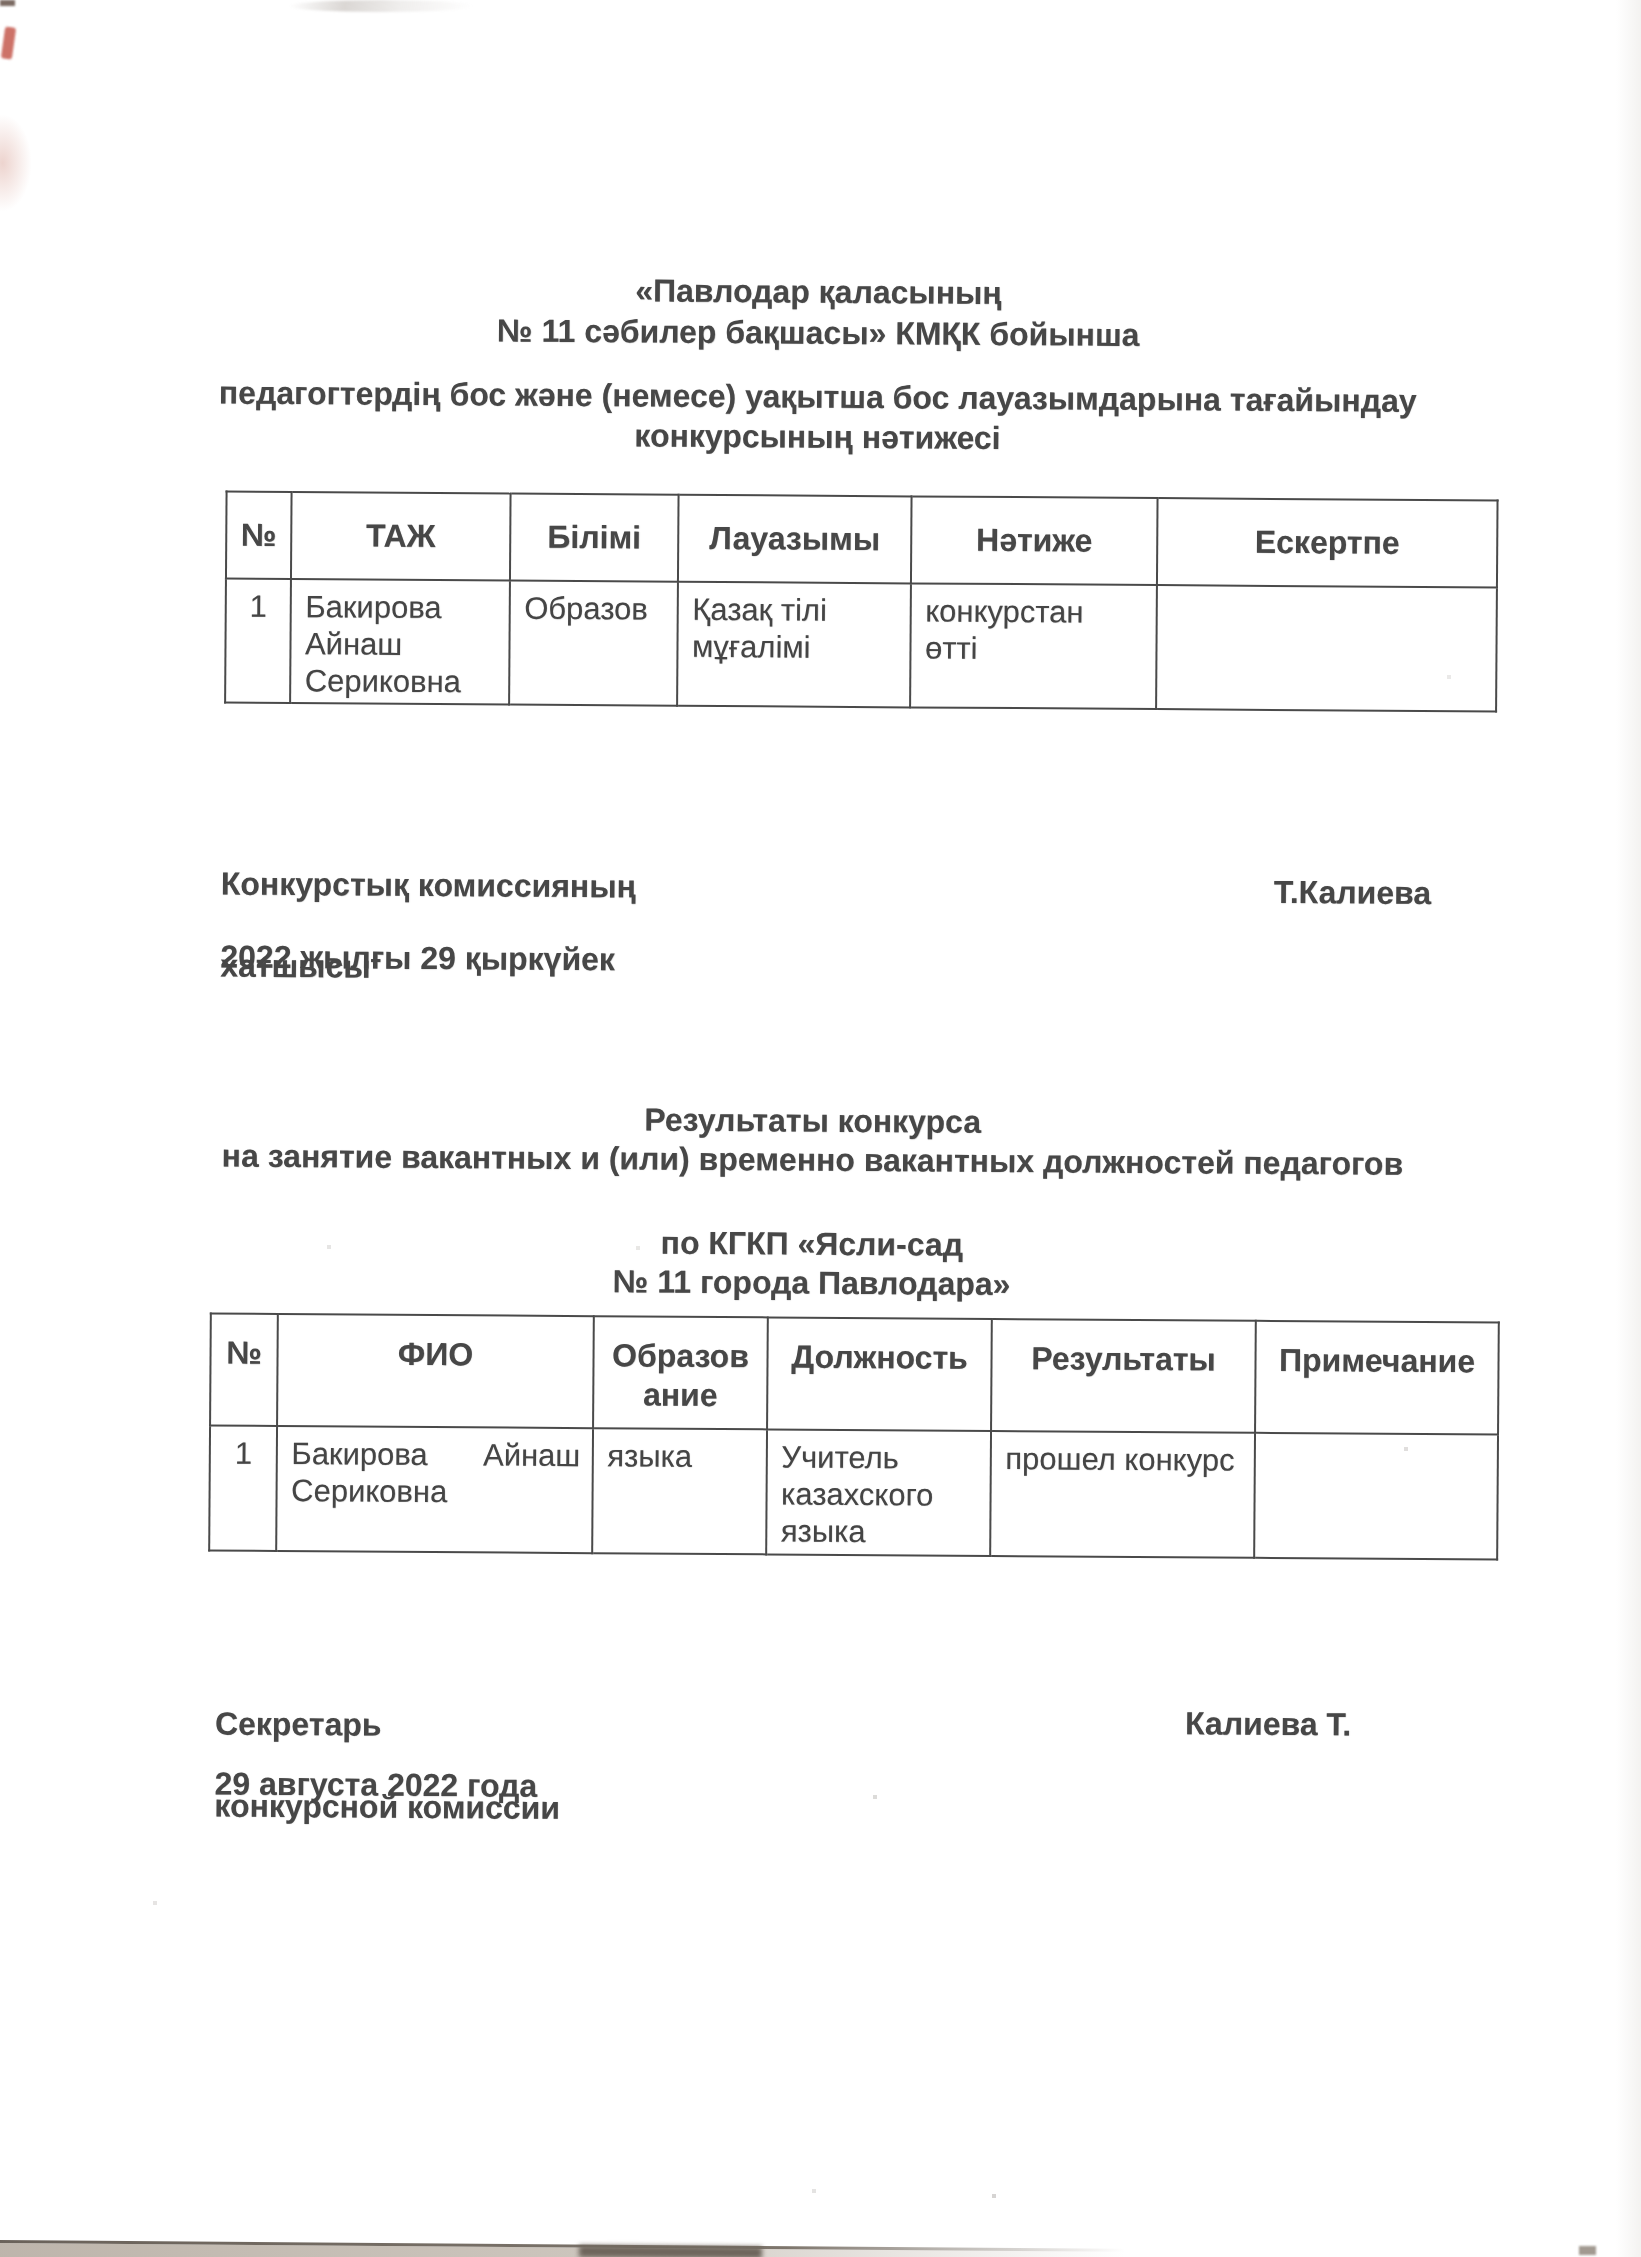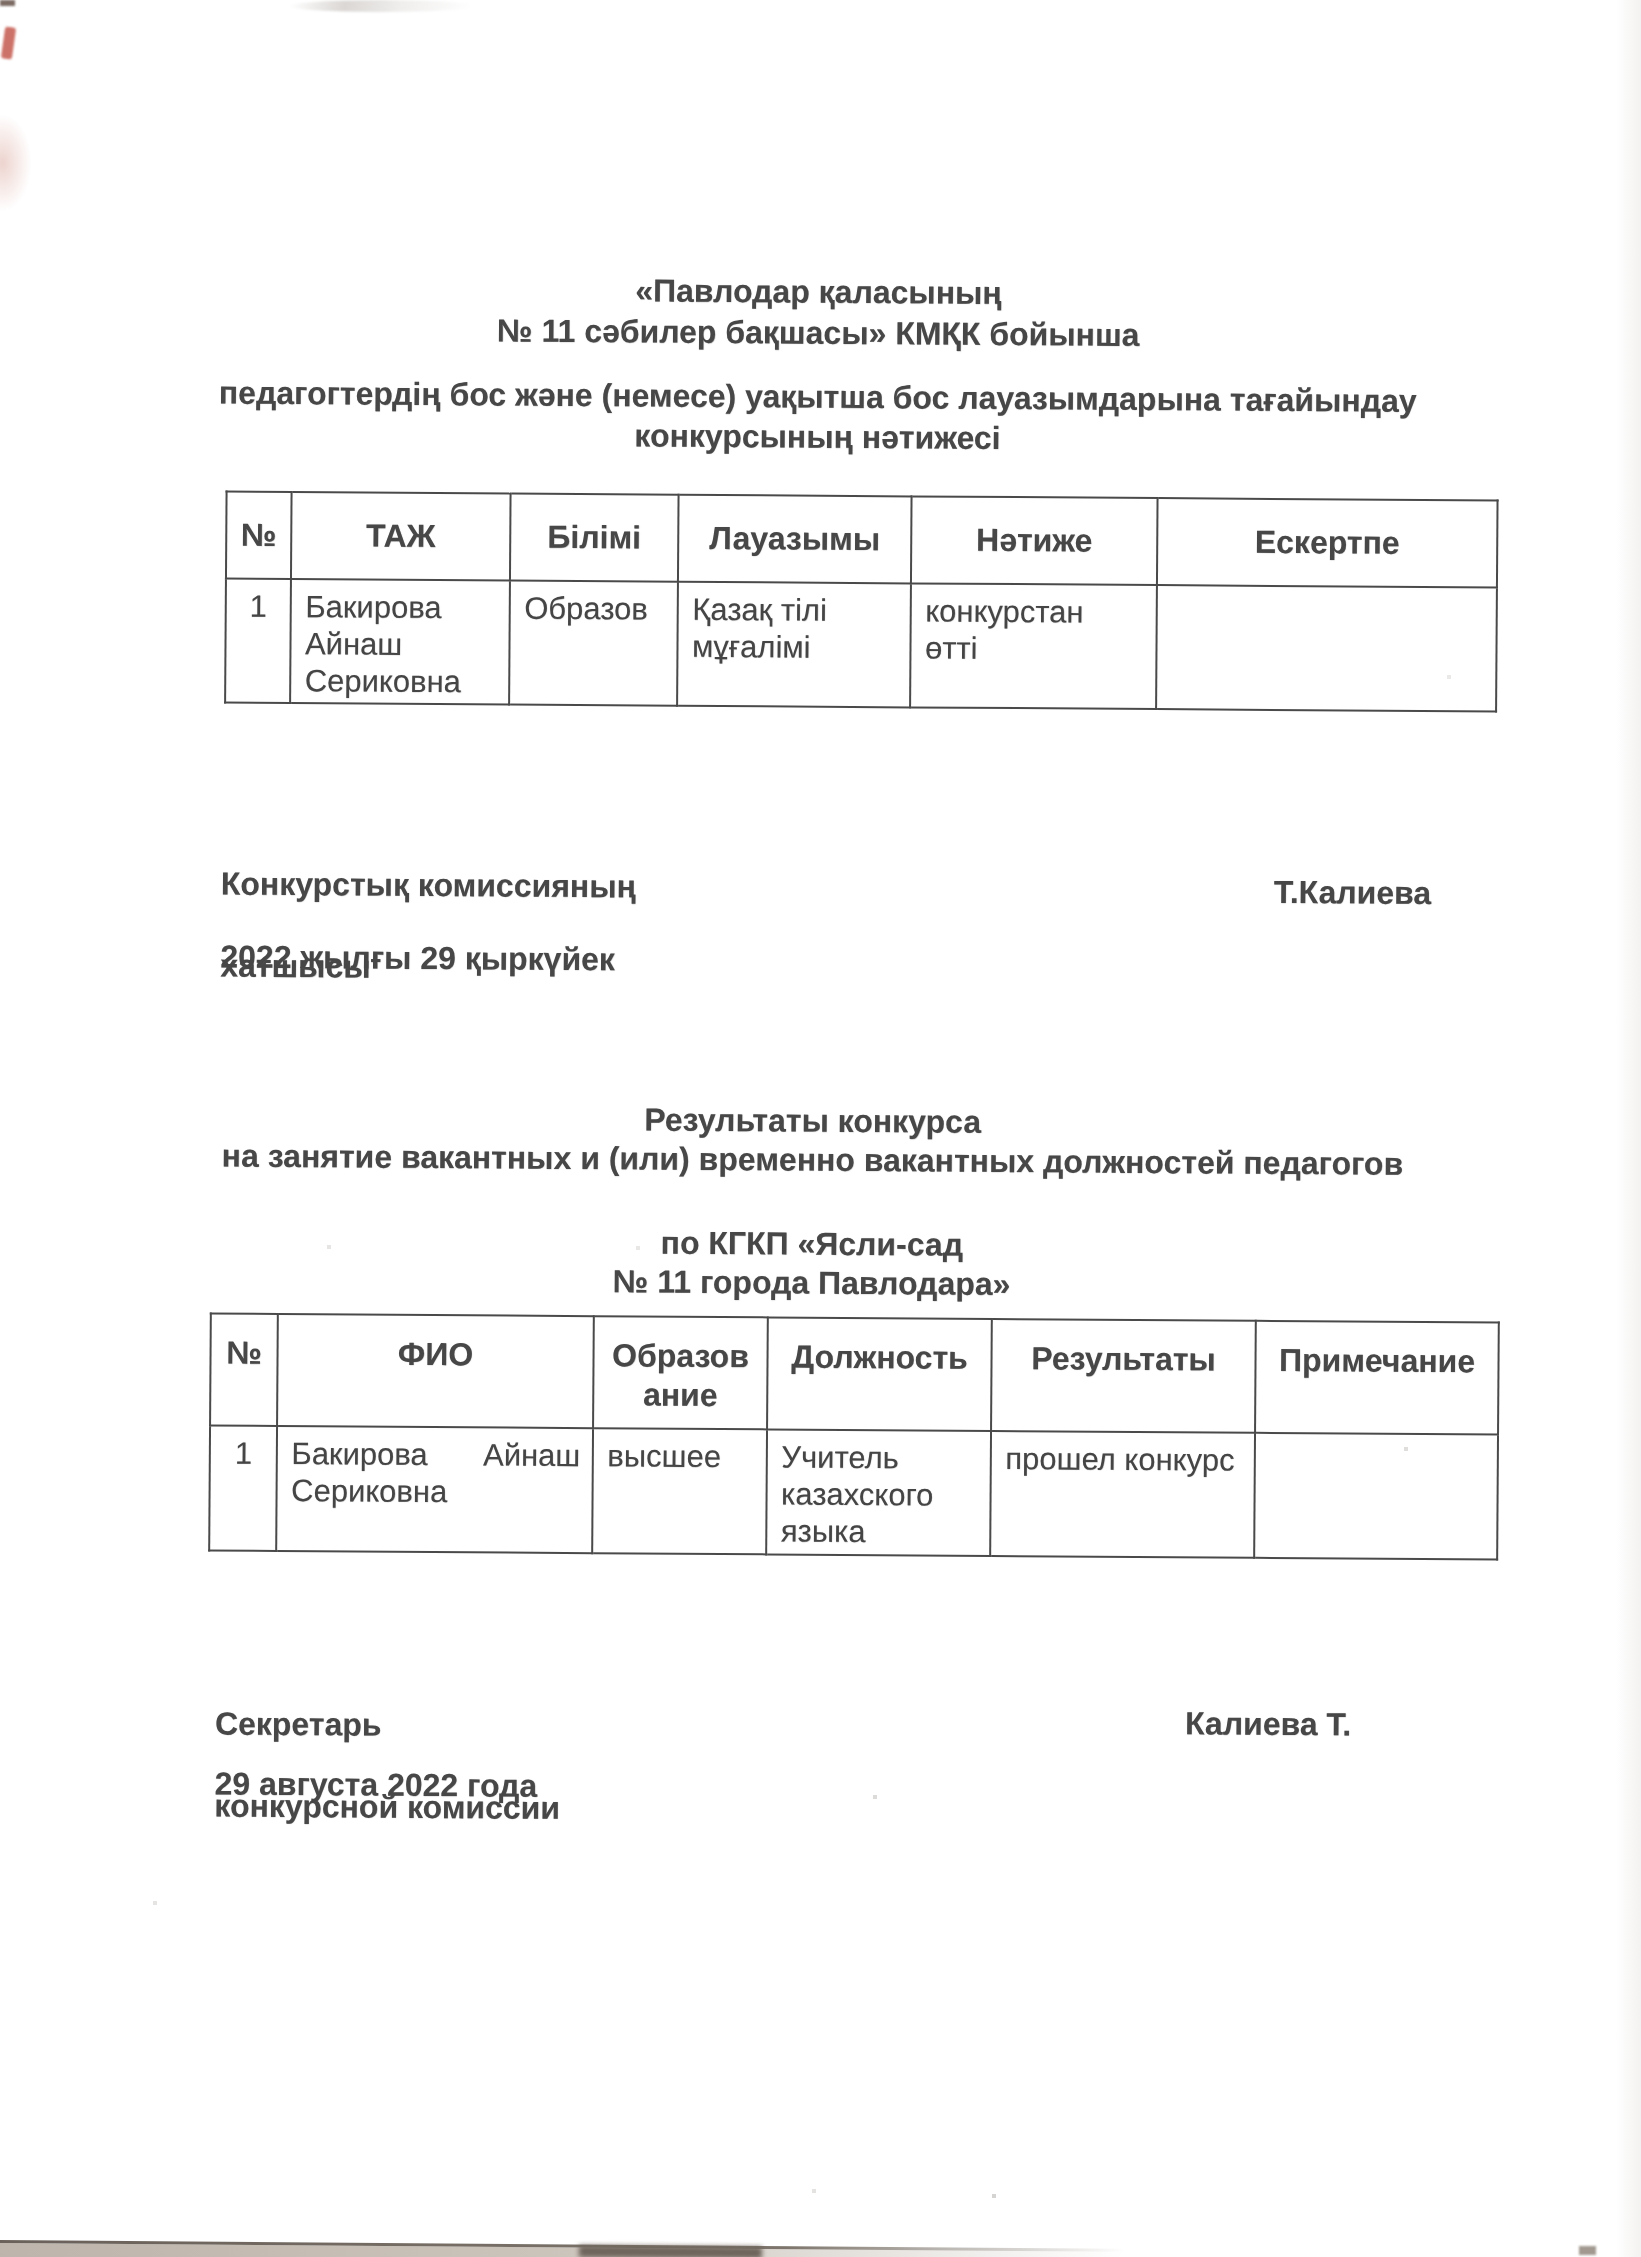--- a/index.html
+++ b/index.html
@@ -134,21 +134,21 @@
         <th>ФИО</th>
         <th>Образов
 ание</th>
         <th>Должность</th>
         <th>Результаты</th>
         <th>Примечание</th>
       </tr>
       <tr>
         <td class="num">1</td>
         <td class="fio">Бакирова Айнаш Сериковна</td>
-        <td>высшее</td>
+        <td>языка</td>
         <td>Учитель казахского языка</td>
         <td>прошел конкурс</td>
         <td></td>
       </tr>
     </tbody>
       </table>
 
     <div class="sig" style="left:227px;top:1661px;">
       <div>Секретарь</div>
       <div>конкурсной комиссии</div>

